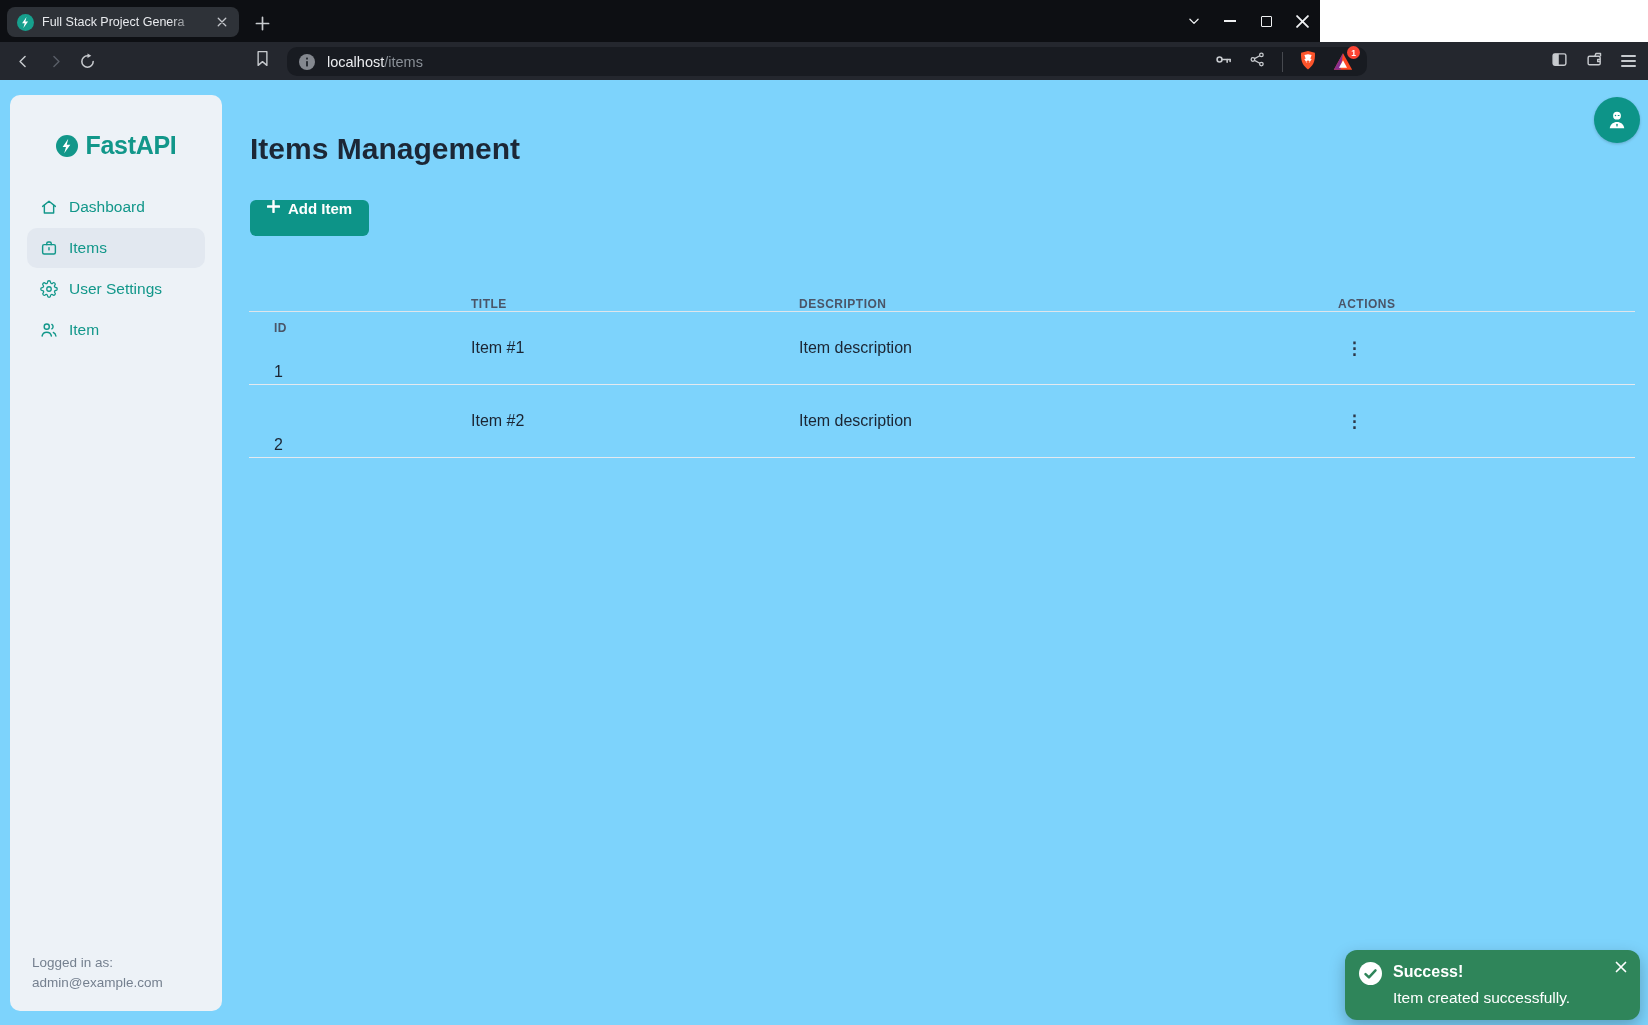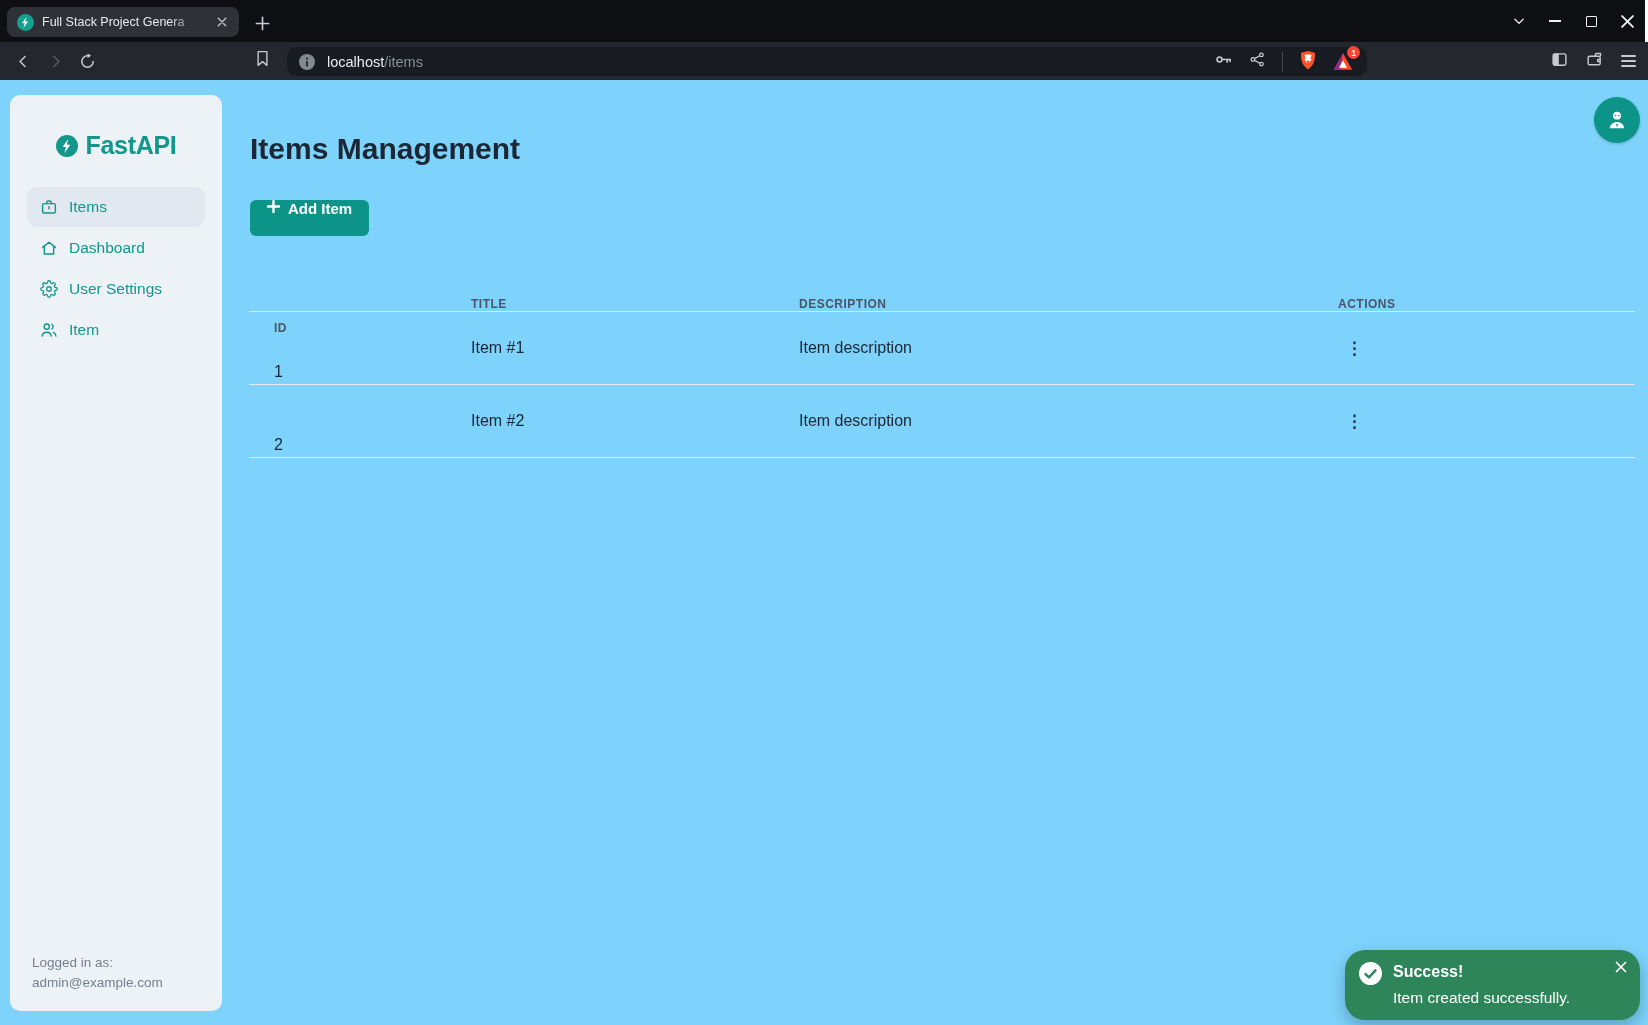--- a/index.html
+++ b/index.html
@@ -1,20 +1,20 @@
 <!DOCTYPE html>
 <html><head>
 <meta charset="utf-8">
 <style>
   * { margin:0; padding:0; box-sizing:border-box; }
   html,body { width:1648px; height:1025px; }
   body { font-family:"Liberation Sans", sans-serif; background:#ffffff; position:relative; overflow:hidden; }
 
   
-  .tabstrip { position:absolute; top:0; left:0; width:1645px; height:42px; background:#0d0f13; }
+  .tabstrip { position:absolute; top:0; left:0; width:1320px; height:42px; background:#0d0f13; }
   .tab { position:absolute; left:7px; top:7px; width:232px; height:30px; background:#2e3238;
          border-radius:8px; display:flex; align-items:center; padding:0 8px 0 10px; gap:8px; }
   .favicon { width:17px; height:17px; flex:0 0 17px; }
   .tab-title { color:#e8eaed; font-size:12.5px; white-space:nowrap; overflow:hidden; flex:1;
                -webkit-mask-image:linear-gradient(90deg,#000 78%,transparent 98%);
                mask-image:linear-gradient(90deg,#000 78%,transparent 98%); }
   .tab-close { width:18px; height:18px; display:flex; align-items:center; justify-content:center; border-radius:4px; }
   .newtab { position:absolute; left:252px; top:13px; width:20px; height:20px;
             display:flex; align-items:center; justify-content:center; }
   .wincontrols { position:absolute; right:10px; top:0; height:42px; display:flex; align-items:center; gap:20px; }
@@ -75,21 +75,21 @@
   .t-head .cell { font-size:12px; font-weight:700; color:#4a5568; letter-spacing:0.5px; }
   .t-body-row { height:73px; border-bottom:1px solid #e4e9ef; }
   .t-body-row .cell { font-size:16px; color:#1b2533; }
   .cell.c-id { padding-left:25px;margin-top:48px; }
   .cell.c-actions { padding-left:20px; }
   .kebab-btn { background:none; border:none; font-size:17px; font-weight:700; color:#2d3748;
                cursor:pointer; line-height:1; padding:4px 8px; font-family:inherit; }
 
   
   .toast { position:absolute; left:1345px; top:950px; width:295px; height:70px; background:#2f855a;
-           border-radius:20px; box-shadow:0 6px 16px rgba(0,0,0,.25); color:#fff; }
+           border-radius:12px; box-shadow:0 6px 16px rgba(0,0,0,.25); color:#fff; }
   .toast-check { position:absolute; left:14px; top:12px; width:23px; height:23px; }
   .toast-title { position:absolute; left:48px; top:13px; font-size:16px; font-weight:700; }
   .toast-msg { position:absolute; left:48px; top:39px; font-size:15.5px; font-weight:400; white-space:nowrap; }
   .toast-close { position:absolute; right:10px; top:8px; background:none; border:none; cursor:pointer;
                  width:18px; height:18px; display:flex; align-items:center; justify-content:center; }
 </style>
 </head>
 <body>
 
 <div class="tabstrip">
@@ -223,34 +223,34 @@
 
   <aside class="sidebar">
     <div class="logo-row">
       <svg class="logo-circle" viewBox="0 0 24 24">
         <circle cx="12" cy="12" r="12" fill="#12978a"></circle>
         <path d="M13.4 4.2 7.2 13.2h3.7l-1.9 6.6 6.6-9.2h-3.9z" fill="#ffffff"></path>
       </svg>
       <span class="logo-text">FastAPI</span>
     </div>
     <nav class="nav-list">
+      <div class="nav-item">
+        <svg width="18" height="18" viewBox="0 0 24 24" fill="none" stroke="#12978a" stroke-width="1.9" stroke-linecap="round" stroke-linejoin="round">
+          <path d="M3.5 11.2 12 4.3l8.5 6.9"></path>
+            <path d="M5.8 9.6V20h12.4V9.6"></path>
+        </svg>
+        <span>Dashboard</span>
+      </div>
       <div class="nav-item active">
         <svg width="18" height="18" viewBox="0 0 24 24" fill="none" stroke="#12978a" stroke-width="1.9" stroke-linecap="round" stroke-linejoin="round">
           <rect x="3.5" y="7.5" width="17" height="12.5" rx="2"></rect>
           <path d="M9 7.5V6a2 2 0 0 1 2-2h2a2 2 0 0 1 2 2v1.5"></path>
           <path d="M12 11.5v3"></path>
         </svg>
         <span>Items</span>
-      </div>
-      <div class="nav-item">
-        <svg width="18" height="18" viewBox="0 0 24 24" fill="none" stroke="#12978a" stroke-width="1.9" stroke-linecap="round" stroke-linejoin="round">
-          <path d="M3.5 11.2 12 4.3l8.5 6.9"></path>
-            <path d="M5.8 9.6V20h12.4V9.6"></path>
-        </svg>
-        <span>Dashboard</span>
       </div>
       <div class="nav-item">
         <svg width="18" height="18" viewBox="0 0 24 24" fill="none" stroke="#12978a" stroke-width="1.7" stroke-linecap="round" stroke-linejoin="round">
           <circle cx="12" cy="12" r="3"></circle>
           <path d="M19.4 15a1.65 1.65 0 0 0 .33 1.82l.06.06a2 2 0 0 1-2.83 2.83l-.06-.06a1.65 1.65 0 0 0-1.82-.33 1.65 1.65 0 0 0-1 1.51V21a2 2 0 0 1-4 0v-.09a1.65 1.65 0 0 0-1-1.51 1.65 1.65 0 0 0-1.82.33l-.06.06a2 2 0 0 1-2.83-2.83l.06-.06a1.65 1.65 0 0 0 .33-1.82 1.65 1.65 0 0 0-1.51-1H3a2 2 0 0 1 0-4h.09a1.65 1.65 0 0 0 1.51-1 1.65 1.65 0 0 0-.33-1.82l-.06-.06a2 2 0 0 1 2.83-2.83l.06.06a1.65 1.65 0 0 0 1.82.33h.09a1.65 1.65 0 0 0 1-1.51V3a2 2 0 0 1 4 0v.09a1.65 1.65 0 0 0 1 1.51 1.65 1.65 0 0 0 1.82-.33l.06-.06a2 2 0 0 1 2.83 2.83l-.06.06a1.65 1.65 0 0 0-.33 1.82v.09a1.65 1.65 0 0 0 1.51 1H21a2 2 0 0 1 0 4h-.09a1.65 1.65 0 0 0-1.51 1z"></path>
         </svg>
         <span>User Settings</span>
       </div>
       <div class="nav-item">
         <svg width="18" height="18" viewBox="0 0 24 24" fill="none" stroke="#12978a" stroke-width="1.9" stroke-linecap="round" stroke-linejoin="round">

